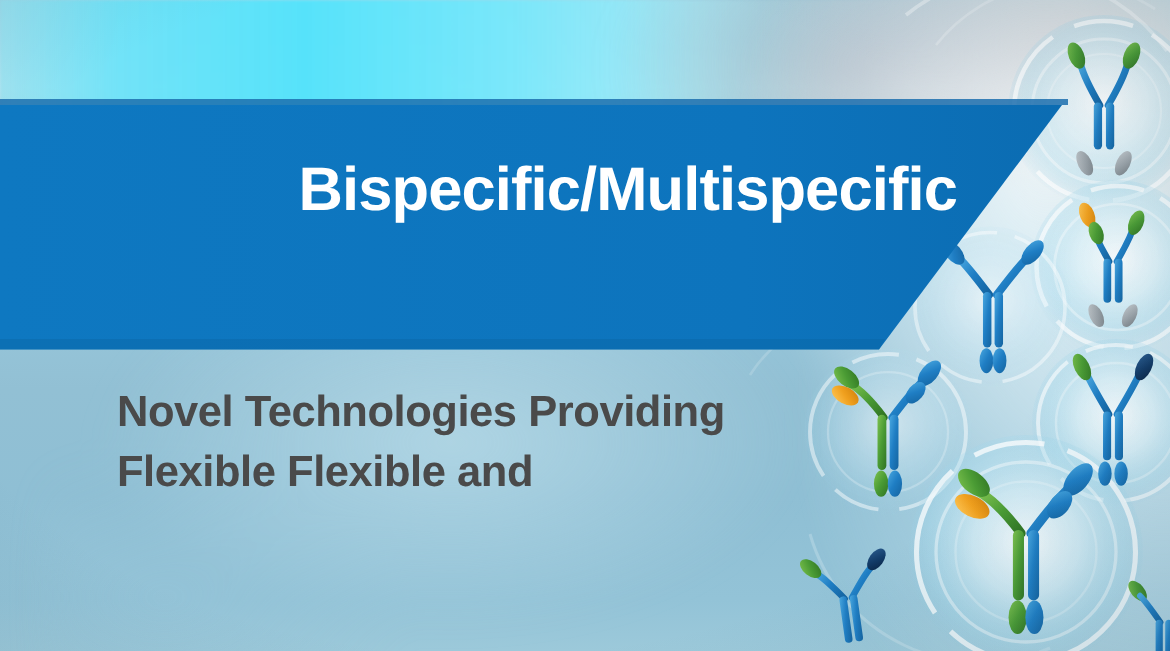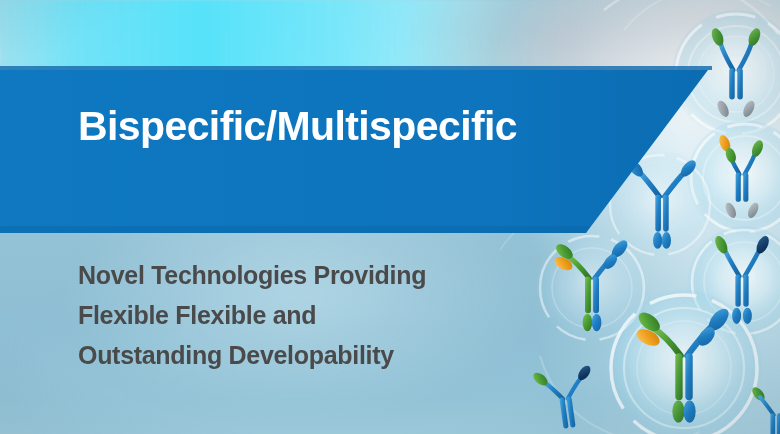--- a/index.html
+++ b/index.html
@@ -73,36 +73,37 @@
   
   .banner-shape{
     position:absolute; left:0; top:0; width:780px; height:434px;
     pointer-events:none;
   }
 
   
   .title-block{
     position:absolute; left:78px; top:100px; width:560px;
     z-index:6;
+    text-align:right;
   }
   .title-line{
     color:#ffffff;
     font-size:41px;
     line-height:52px;
     font-weight:bold;
     letter-spacing:-.6px;
     white-space:nowrap;
   }
   .subtitle-block{
     position:absolute; left:78px; top:255px; width:540px;
     z-index:6;
   }
   .subtitle-line{
     color:#4a4a4a;
-    font-size:25px;
+    font-size:29px;
     line-height:40px;
     font-weight:bold;
     letter-spacing:-.3px;
     white-space:nowrap;
   }
 </style>
 </head>
 <body>
 
 <div id="banner-root">
@@ -295,16 +296,15 @@
     <polygon points="0,226 590,226 586,233 0,233" fill="#0a619f" opacity=".35"></polygon>
   </svg>
 
   <div class="title-block">
     <div class="title-line">Bispecific/Multispecific</div>
   </div>
 
   <div class="subtitle-block">
     <div class="subtitle-line">Novel Technologies Providing</div>
     <div class="subtitle-line">Flexible Flexible and</div>
-    <div class="subtitle-line">Outstanding Developability</div>
   </div>
 
 </div>
 
 </body></html>

